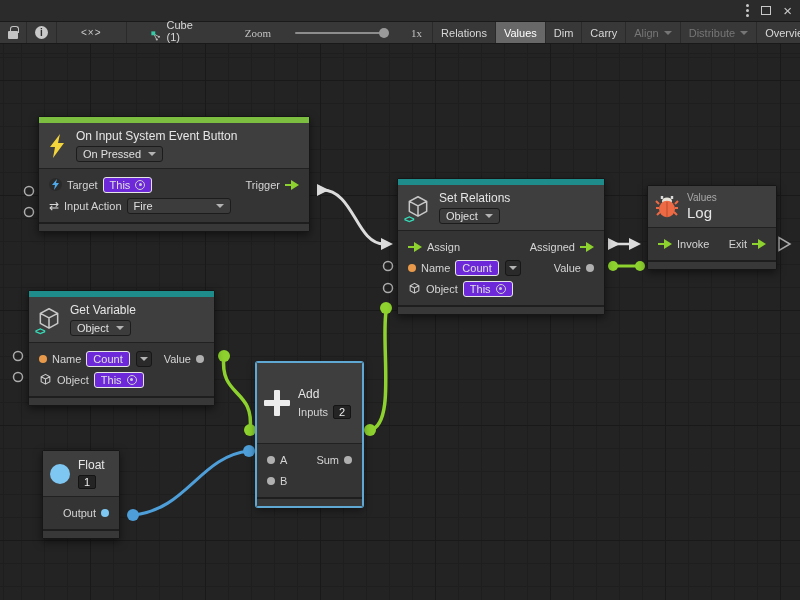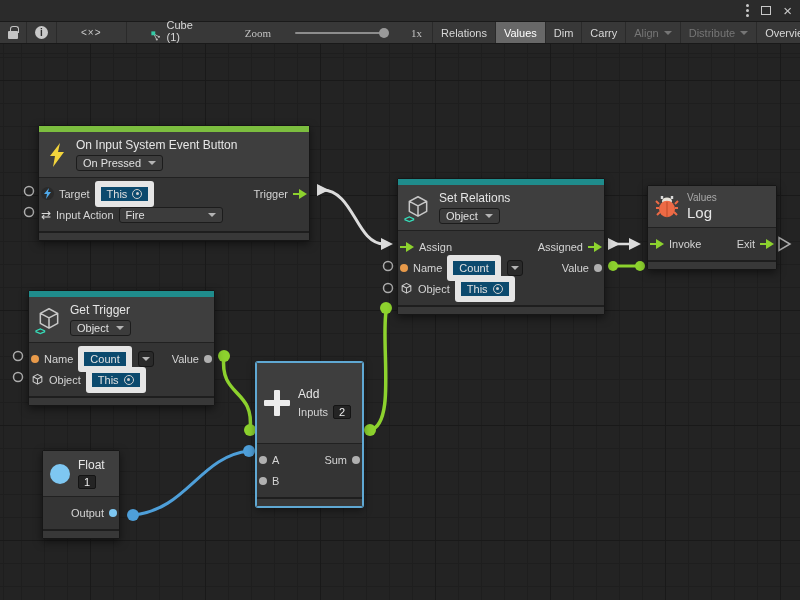--- a/index.html
+++ b/index.html
@@ -48,33 +48,33 @@
   .node { position:absolute; border:1px solid #161616; box-shadow:0 3px 9px rgba(0,0,0,.5); border-radius:2px; }
   .node.selected { border:1px solid #5fa8d3; box-shadow:0 0 0 1px #5fa8d3, 0 3px 9px rgba(0,0,0,.5); }
   .colorbar { height:6px; }
   .bar-green { background:#7cbe3f; }
   .bar-teal { background:#1f8c8c; }
   .nhead { background:#3e3e3e; padding:6px 7px; display:flex; align-items:center; gap:8px; border-bottom:1px solid #212121; }
   .nhead .col { display:flex; flex-direction:column; gap:3px; align-items:flex-start; }
   .ntitle { color:#e6e6e6; font-size:12px; white-space:nowrap; }
   .nsub { color:#a9a9a9; font-size:10px; }
   .nbody { background:#343434; padding:5px 0 6px; }
-  .nrow { height:21px; display:flex; align-items:center; padding:0 2px; gap:5px; white-space:nowrap; }
+  .nrow { height:21px; display:flex; align-items:center; padding:0 10px; gap:5px; white-space:nowrap; }
   .rgt { margin-left:auto; display:flex; align-items:center; gap:5px; }
   .nfoot { height:9px; background:#383838; border-top:2px solid #1e1e1e; }
 
   
   .dot { width:8px; height:8px; border-radius:50%; flex:0 0 auto; }
   .dot.gray { background:#b0b0b0; } .dot.orange { background:#e89a4a; }
   .dot.blue { background:#7ec7f2; }
   .flowarrow { position:relative; width:14px; height:10px; color:#8dd22e; flex:0 0 auto; }
   .flowarrow:before { content:''; position:absolute; left:0; top:4px; width:7px; height:2.5px; background:currentColor; }
   .flowarrow:after { content:''; position:absolute; left:6px; top:0; border-top:5px solid transparent; border-bottom:5px solid transparent; border-left:8px solid currentColor; }
 
-  .chip { display:inline-flex; align-items:center; gap:5px; background:#0c4a6e; border:6px solid #e5e5e5; border-radius:3px; padding:1px 6px; color:#e0e0e0; }
+  .chip { display:inline-flex; align-items:center; gap:5px; background:#6d28d9; border:1px solid #e5e5e5; border-radius:3px; padding:1px 6px; color:#e0e0e0; }
   .dd { background:#3c3c3c; border:1px solid #1c1c1c; }
   .ddbox { display:inline-flex; align-items:center; justify-content:center; background:#2a2a2a; border:1px solid #171717; border-radius:3px; width:16px; height:16px; margin-left:1px; }
   .ddbox .caret { margin:0; }
   .widedd { width:104px; justify-content:space-between; }
   .numchip { background:#242424; border:1px solid #141414; border-radius:2px; padding:0 5px; color:#ececec; min-width:15px; text-align:center; }
   .targeticon { position:relative; width:10px; height:10px; border:1.2px solid #cfcfcf; border-radius:50%; flex:0 0 auto; }
   .targeticon:after { content:''; position:absolute; left:50%; top:50%; width:3px; height:3px; margin:-1.5px 0 0 -1.5px; border-radius:50%; background:#cfcfcf; }
 
   .plusicon { position:relative; width:26px; height:26px; flex:0 0 auto; }
   .plusicon:before { content:''; position:absolute; left:0; top:10px; width:26px; height:6px; background:#ececec; border-radius:1px; }
@@ -200,21 +200,21 @@
       <circle class="hollow" cx="29" cy="147" r="4.5"></circle>
       <circle class="hollow" cx="29" cy="168" r="4.5"></circle>
       <circle class="hollow" cx="388" cy="222" r="4.5"></circle>
       <circle class="hollow" cx="388" cy="244" r="4.5"></circle>
       <circle class="hollow" cx="18" cy="312" r="4.5"></circle>
       <circle class="hollow" cx="18" cy="333" r="4.5"></circle>
       <polygon class="hollow" points="779,193.5 779,206.5 790,200"></polygon>
     </g>
   </svg>
 
-  <div class="node" style="left:38px; top:81px; width:272px;">
+  <div class="node" style="left:38px; top:72px; width:272px;">
     <div class="colorbar bar-green"></div>
     <div class="nhead">
       <svg width="22" height="26" viewBox="0 0 22 26">
         <polygon points="14,1 4,14 9,14 7,25 18,10 12,10" fill="#f2d43c"></polygon>
       </svg>
       <div class="col">
         <span class="ntitle">On Input System Event Button</span>
         <span class="chip dd">
             <span>On Pressed</span>
             <span class="caret" style="margin-left:2px;"></span>
@@ -334,21 +334,21 @@
   <div class="node" style="left:28px; top:246px; width:187px;">
     <div class="colorbar bar-teal"></div>
     <div class="nhead">
       <span class="varicon">
         <svg width="26" height="26" viewBox="0 0 24 24">
           <path d="M12 2.5 L20 6.8 L20 16 L12 20.5 L4 16 L4 6.8 Z M4 6.8 L12 11 L20 6.8 M12 11 L12 20.5" fill="none" stroke="#c8c8c8" stroke-width="1.4" stroke-linejoin="round"></path>
         </svg>
         <span class="tealmark">&lt;&gt;</span>
       </span>
       <div class="col">
-        <span class="ntitle">Get Trigger</span>
+        <span class="ntitle">Get Variable</span>
         <span class="chip dd">
             <span>Object</span>
             <span class="caret" style="margin-left:2px;"></span>
           </span>
       </div>
     </div>
     <div class="nbody">
       <div class="nrow">
         <span class="dot orange"></span>
         <span>Name</span>

